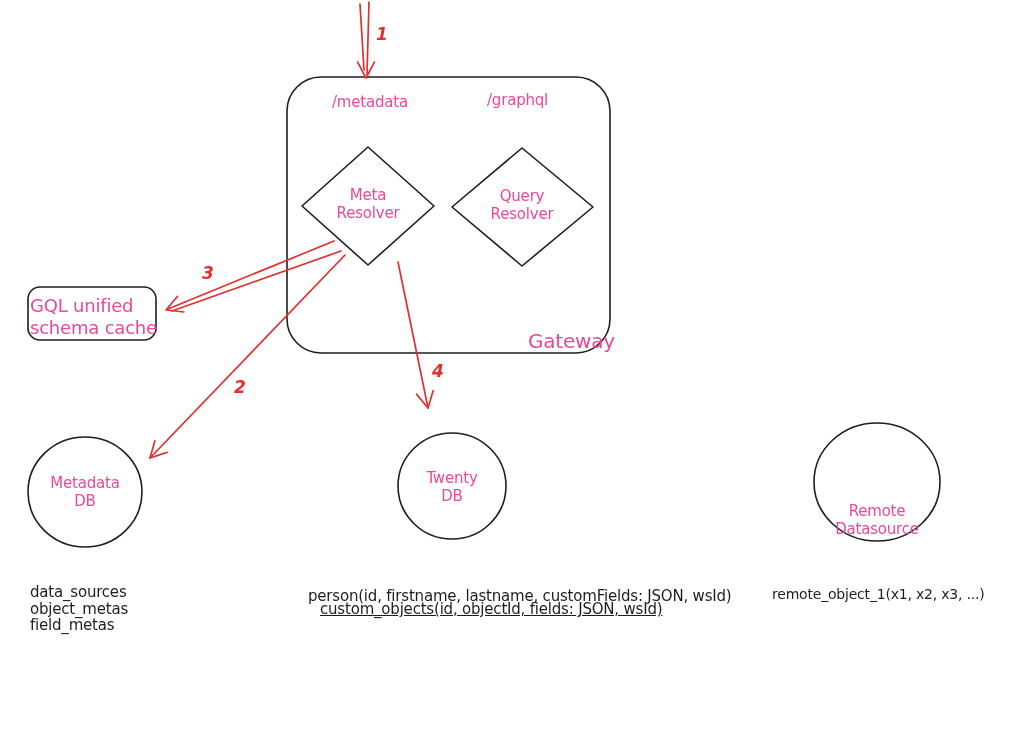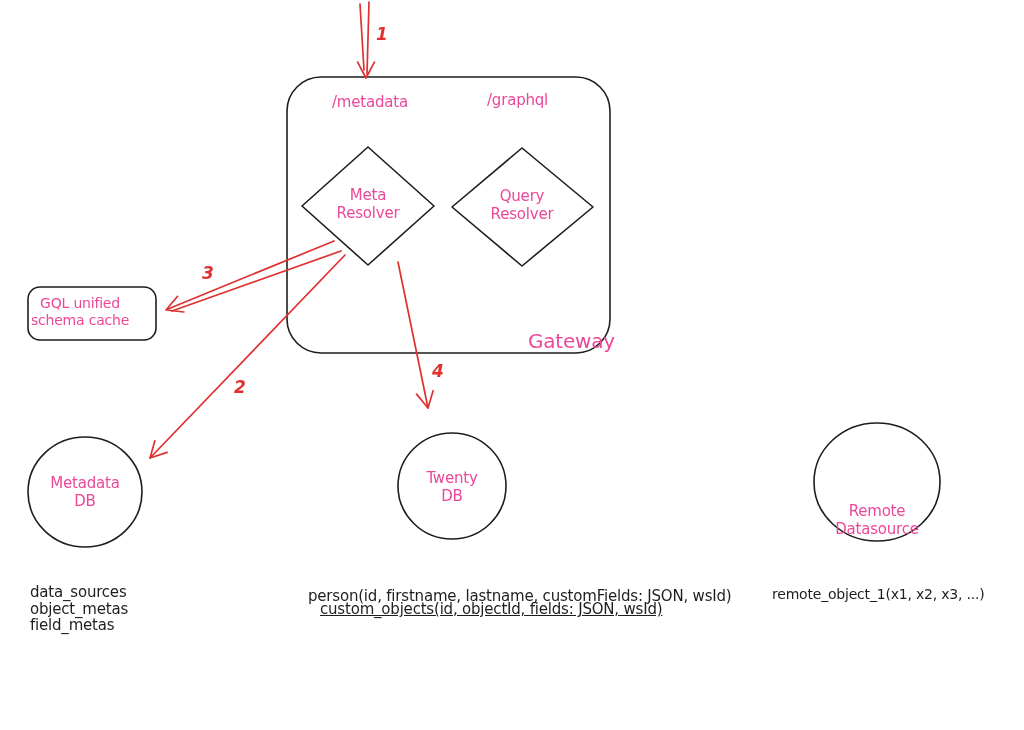--- a/index.html
+++ b/index.html
@@ -88,21 +88,21 @@
     <div>Resolver</div>
   </div>
 
   <div class="label" style="left:462px; top:187px; width:120px;">
     <div>Query</div>
     <div>Resolver</div>
   </div>
 
   <div class="label" style="left:528px; top:329px; width:80px; font-size:20px;">Gateway</div>
 
-  <div class="label" style="left:30px; top:295px; width:100px; font-size:14px;">
+  <div class="label" style="left:30px; top:295px; width:100px; font-size:18px;">
     <div>GQL unified</div>
     <div>schema cache</div>
   </div>
 
   <div class="label" style="left:35px; top:474px; width:100px;">
     <div>Metadata</div>
     <div>DB</div>
   </div>
 
   <div class="label" style="left:402px; top:469px; width:100px;">

